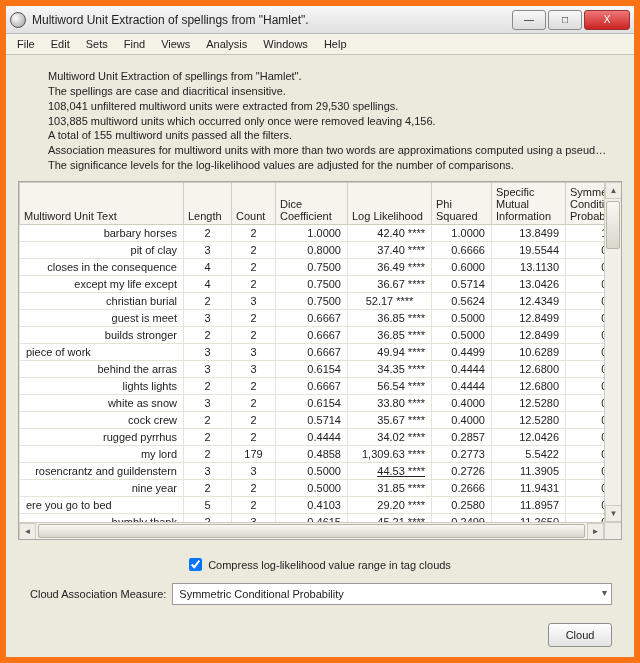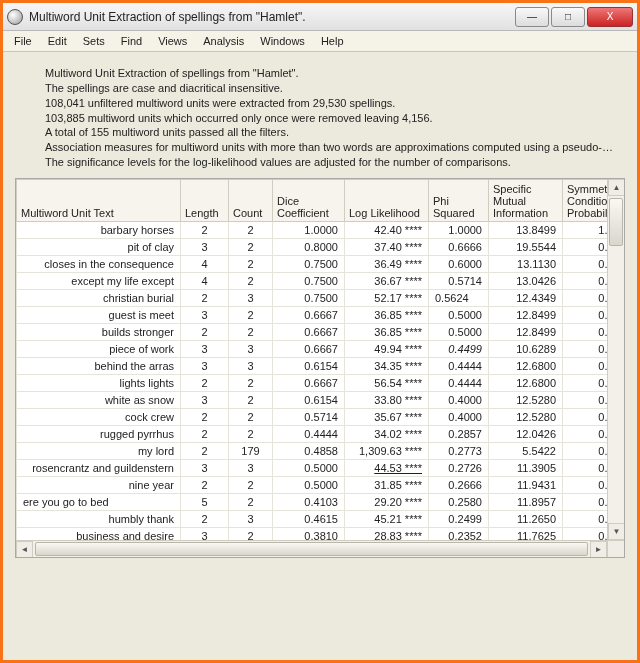--- a/index.html
+++ b/index.html
@@ -7,21 +7,21 @@
     margin: 0;
     font-family: "Segoe UI", Tahoma, sans-serif;
     font-size: 11px;
     background: #d7d3c8;
     color: #222;
   }
   .window {
     width: 640px;
     height: 663px;
     background: #ece9dd;
-    border: 3px solid #f97316;
+    border: 6px solid #f97316;
     display: flex;
     flex-direction: column;
     position: relative;
   }
   .titlebar {
     height: 28px;
     background: linear-gradient(#f7f7f7, #e1e1e1);
     border-bottom: 1px solid #b9b9b9;
     display: flex;
     align-items: center;
@@ -268,22 +268,22 @@
               <td class="r" style="text-align: right;">36.67 ****</td>
               <td class="r" style="text-align: right;">0.5714</td>
               <td class="r" style="text-align: right;">13.0426</td>
               <td class="r" style="text-align: right;">0.5715</td>
             </tr>
             <tr>
               <td class="r" style="text-align: right;">christian burial</td>
               <td class="r" style="text-align: center;">2</td>
               <td class="r" style="text-align: center;">3</td>
               <td class="r" style="text-align: right;">0.7500</td>
-              <td class="r" style="text-align: right;">52.17 ****</td>
-              <td class="r" style="text-align: left;">0.5624</td>
+              <td class="r" style="text-align: center;">52.17 ****</td>
+              <td class="r" style="text-align: right;">0.5624</td>
               <td class="r" style="text-align: right;">12.4349</td>
               <td class="r" style="text-align: right;">0.5625</td>
             </tr>
             <tr>
               <td class="r" style="text-align: right;">guest is meet</td>
               <td class="r" style="text-align: center;">3</td>
               <td class="r" style="text-align: center;">2</td>
               <td class="r" style="text-align: right;">0.6667</td>
               <td class="r" style="text-align: right;">36.85 ****</td>
               <td class="r" style="text-align: right;">0.5000</td>
@@ -294,26 +294,26 @@
               <td class="r" style="text-align: right;">builds stronger</td>
               <td class="r" style="text-align: center;">2</td>
               <td class="r" style="text-align: center;">2</td>
               <td class="r" style="text-align: right;">0.6667</td>
               <td class="r" style="text-align: right;">36.85 ****</td>
               <td class="r" style="text-align: right;">0.5000</td>
               <td class="r" style="text-align: right;">12.8499</td>
               <td class="r" style="text-align: right;">0.5000</td>
             </tr>
             <tr>
-              <td class="r" style="text-align: right;">piece of work</td>
+              <td class="r" style="text-align: left;">piece of work</td>
               <td class="r" style="text-align: center;">3</td>
               <td class="r" style="text-align: center;">3</td>
               <td class="r" style="text-align: right;">0.6667</td>
               <td class="r" style="text-align: right;">49.94 ****</td>
-              <td class="r" style="text-align: right; font-style: italic;">0.4499</td>
+              <td class="r" style="text-align: right;">0.4499</td>
               <td class="r" style="text-align: right;">10.6289</td>
               <td class="r" style="text-align: right;">0.4500</td>
             </tr>
             <tr>
               <td class="r" style="text-align: right;">behind the arras</td>
               <td class="r" style="text-align: center;">3</td>
               <td class="r" style="text-align: center;">3</td>
               <td class="r" style="text-align: right;">0.6154</td>
               <td class="r" style="text-align: right;">34.35 ****</td>
               <td class="r" style="text-align: right;">0.4444</td>
@@ -433,15 +433,30 @@
       <div class="hscroll">
         <div class="arrow">◄</div>
         <div class="track">
           <div class="thumb"></div>
         </div>
         <div class="arrow">►</div>
       </div>
       <div class="corner"></div>
     </div>
 
+    <div class="controls">
+      <div class="check-row">
+        <input type="checkbox" checked="" style="">
+        <label>Compress log-likelihood value range in tag clouds</label>
+      </div>
+      <div class="select-row">
+        <label>Cloud Association Measure:</label>
+        <div class="sel">
+          <span>Symmetric Conditional Probability</span>
+        </div>
+      </div>
+      <div class="btn-row">
+        <div class="btn">Cloud</div>
+      </div>
+    </div>
 
   </div>
 </div>
 
 </body></html>

